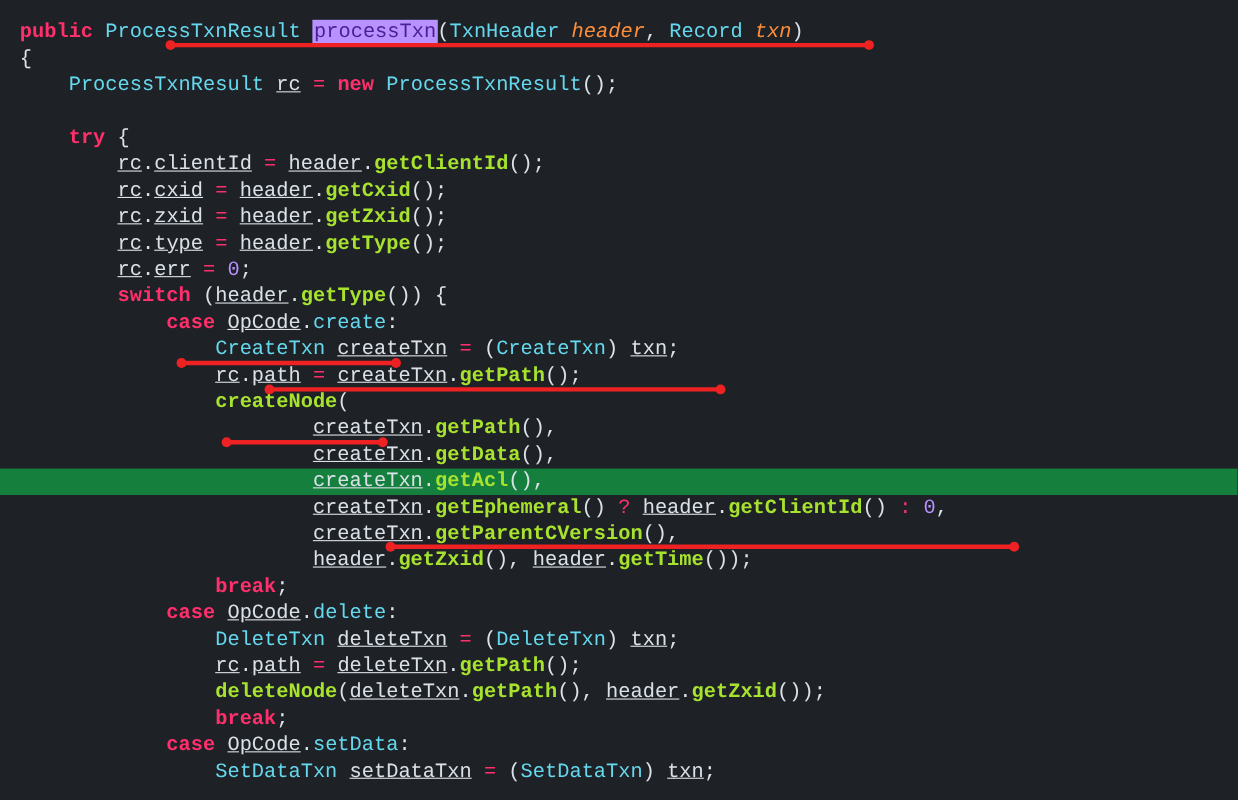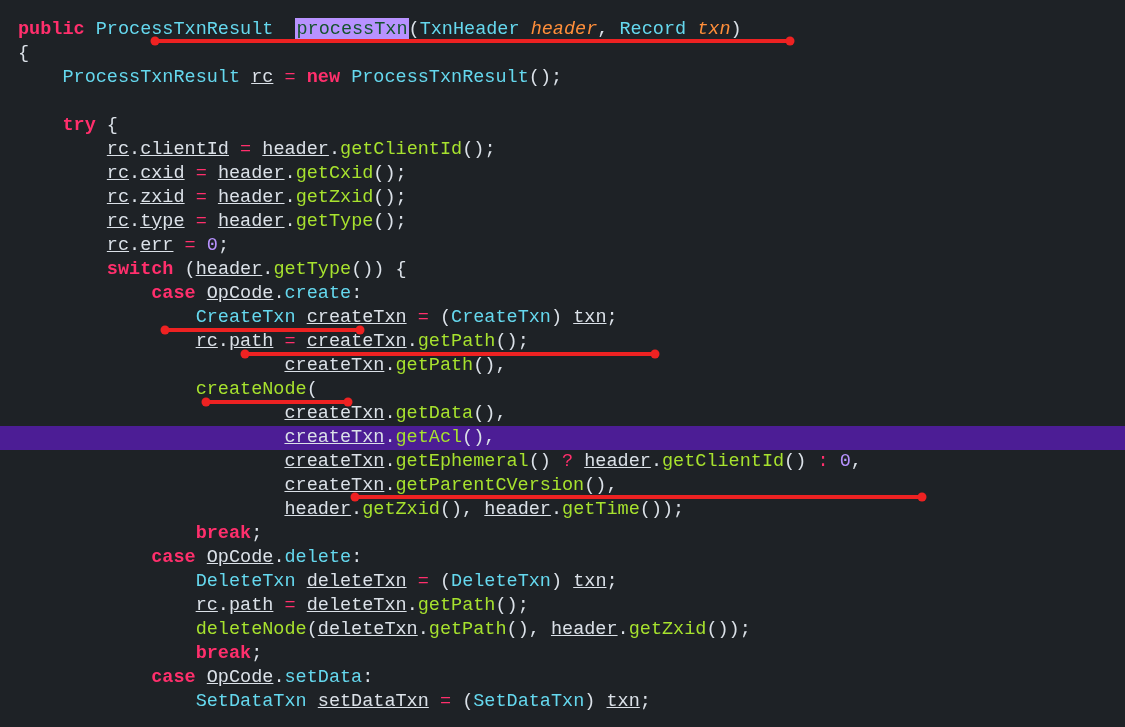--- a/index.html
+++ b/index.html
@@ -14,37 +14,36 @@
     position: relative;
     padding-top: 18px;
   }
   .line {
     white-space: pre;
     padding-left: 18px;
     color: #dbe1e8;
     position: relative;
   }
   .line.hl {
-    background: #4c1d95;
+    background: #15803d;
   }
   .kw   { color: #ff2f6c; font-weight: bold; }      
   .type { color: #65d8ee; }                          
-  .fn   { color: #a7e22e; }                          
+  .fn   { color: #a7e22e; font-weight: bold; }                          
   .var  { color: #dbe1e8; text-decoration: underline; }                          
   .num  { color: #b892ff; }                          
   .op   { color: #ff2f6c; }                          
   .pn   { color: #dbe1e8; }                          
   .it   { color: #65d8ee; }      
   .it2  { font-style: italic; color: #ff8e3a; }      
   .hlbox{
     background: #b892ff;
-    color: #14532d;
+    color: #4c1d95;
     display: inline-block;
     padding: 0 1px;
-    margin-left: 11px;
   }
   svg.annot {
     position: absolute;
     top: 0; left: 0;
     width: 1125px; height: 727px;
     pointer-events: none;
   }
   svg.annot line { stroke: #e22; stroke-width: 4; }
   svg.annot circle { fill: #e22; }
 </style>
@@ -59,22 +58,22 @@
     <div class="line"><span class="pn">    </span><span class="kw">try</span><span class="pn"> {</span></div>
     <div class="line"><span class="pn">        </span><span class="var">rc</span><span class="pn">.</span><span class="var">clientId</span><span class="pn"> </span><span class="op">=</span><span class="pn"> </span><span class="var">header</span><span class="pn">.</span><span class="fn">getClientId</span><span class="pn">();</span></div>
     <div class="line"><span class="pn">        </span><span class="var">rc</span><span class="pn">.</span><span class="var">cxid</span><span class="pn"> </span><span class="op">=</span><span class="pn"> </span><span class="var">header</span><span class="pn">.</span><span class="fn">getCxid</span><span class="pn">();</span></div>
     <div class="line"><span class="pn">        </span><span class="var">rc</span><span class="pn">.</span><span class="var">zxid</span><span class="pn"> </span><span class="op">=</span><span class="pn"> </span><span class="var">header</span><span class="pn">.</span><span class="fn">getZxid</span><span class="pn">();</span></div>
     <div class="line"><span class="pn">        </span><span class="var">rc</span><span class="pn">.</span><span class="var">type</span><span class="pn"> </span><span class="op">=</span><span class="pn"> </span><span class="var">header</span><span class="pn">.</span><span class="fn">getType</span><span class="pn">();</span></div>
     <div class="line"><span class="pn">        </span><span class="var">rc</span><span class="pn">.</span><span class="var">err</span><span class="pn"> </span><span class="op">=</span><span class="pn"> </span><span class="num">0</span><span class="pn">;</span></div>
     <div class="line"><span class="pn">        </span><span class="kw">switch</span><span class="pn"> (</span><span class="var">header</span><span class="pn">.</span><span class="fn">getType</span><span class="pn">()) {</span></div>
     <div class="line"><span class="pn">            </span><span class="kw">case</span><span class="pn"> </span><span class="var">OpCode</span><span class="pn">.</span><span class="it">create</span><span class="pn">:</span></div>
     <div class="line"><span class="pn">                </span><span class="type">CreateTxn</span><span class="pn"> </span><span class="var">createTxn</span><span class="pn"> </span><span class="op">=</span><span class="pn"> (</span><span class="type">CreateTxn</span><span class="pn">) </span><span class="var">txn</span><span class="pn">;</span></div>
     <div class="line"><span class="pn">                </span><span class="var">rc</span><span class="pn">.</span><span class="var">path</span><span class="pn"> </span><span class="op">=</span><span class="pn"> </span><span class="var">createTxn</span><span class="pn">.</span><span class="fn">getPath</span><span class="pn">();</span></div>
+    <div class="line"><span class="pn">                </span><span class="fn">createNode</span><span class="pn">(</span></div>
     <div class="line"><span class="pn">                        </span><span class="var">createTxn</span><span class="pn">.</span><span class="fn">getPath</span><span class="pn">(),</span></div>
-    <div class="line"><span class="pn">                </span><span class="fn">createNode</span><span class="pn">(</span></div>
     <div class="line"><span class="pn">                        </span><span class="var">createTxn</span><span class="pn">.</span><span class="fn">getData</span><span class="pn">(),</span></div>
     <div class="line hl"><span class="pn">                        </span><span class="var">createTxn</span><span class="pn">.</span><span class="fn">getAcl</span><span class="pn">(),</span></div>
     <div class="line"><span class="pn">                        </span><span class="var">createTxn</span><span class="pn">.</span><span class="fn">getEphemeral</span><span class="pn">() </span><span class="op">?</span><span class="pn"> </span><span class="var">header</span><span class="pn">.</span><span class="fn">getClientId</span><span class="pn">() </span><span class="op">:</span><span class="pn"> </span><span class="num">0</span><span class="pn">,</span></div>
     <div class="line"><span class="pn">                        </span><span class="var">createTxn</span><span class="pn">.</span><span class="fn">getParentCVersion</span><span class="pn">(),</span></div>
     <div class="line"><span class="pn">                        </span><span class="var">header</span><span class="pn">.</span><span class="fn">getZxid</span><span class="pn">(), </span><span class="var">header</span><span class="pn">.</span><span class="fn">getTime</span><span class="pn">());</span></div>
     <div class="line"><span class="pn">                </span><span class="kw">break</span><span class="pn">;</span></div>
     <div class="line"><span class="pn">            </span><span class="kw">case</span><span class="pn"> </span><span class="var">OpCode</span><span class="pn">.</span><span class="it">delete</span><span class="pn">:</span></div>
     <div class="line"><span class="pn">                </span><span class="type">DeleteTxn</span><span class="pn"> </span><span class="var">deleteTxn</span><span class="pn"> </span><span class="op">=</span><span class="pn"> (</span><span class="type">DeleteTxn</span><span class="pn">) </span><span class="var">txn</span><span class="pn">;</span></div>
     <div class="line"><span class="pn">                </span><span class="var">rc</span><span class="pn">.</span><span class="var">path</span><span class="pn"> </span><span class="op">=</span><span class="pn"> </span><span class="var">deleteTxn</span><span class="pn">.</span><span class="fn">getPath</span><span class="pn">();</span></div>
     <div class="line"><span class="pn">                </span><span class="fn">deleteNode</span><span class="pn">(</span><span class="var">deleteTxn</span><span class="pn">.</span><span class="fn">getPath</span><span class="pn">(), </span><span class="var">header</span><span class="pn">.</span><span class="fn">getZxid</span><span class="pn">());</span></div>

